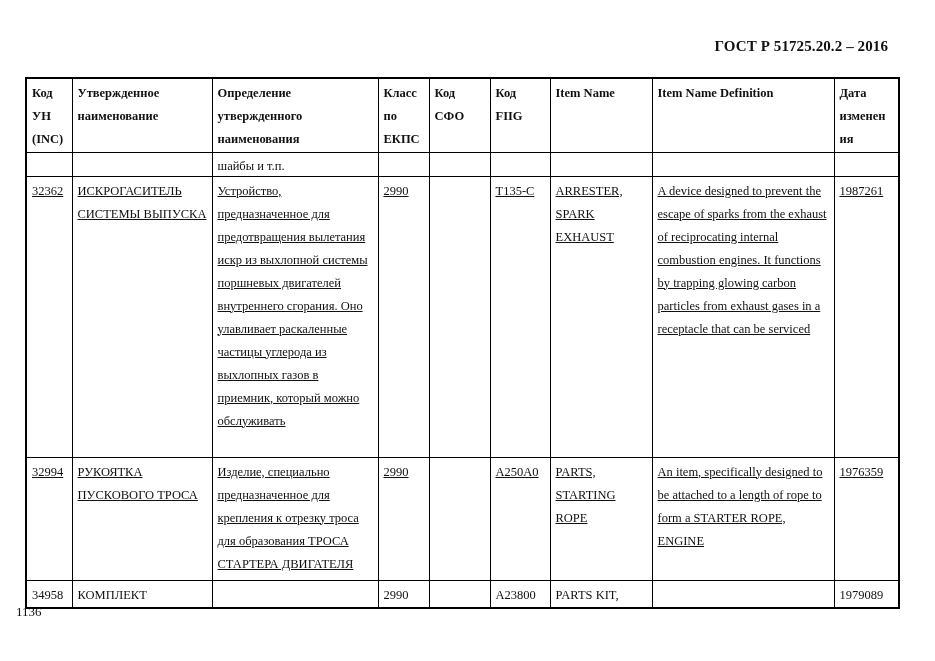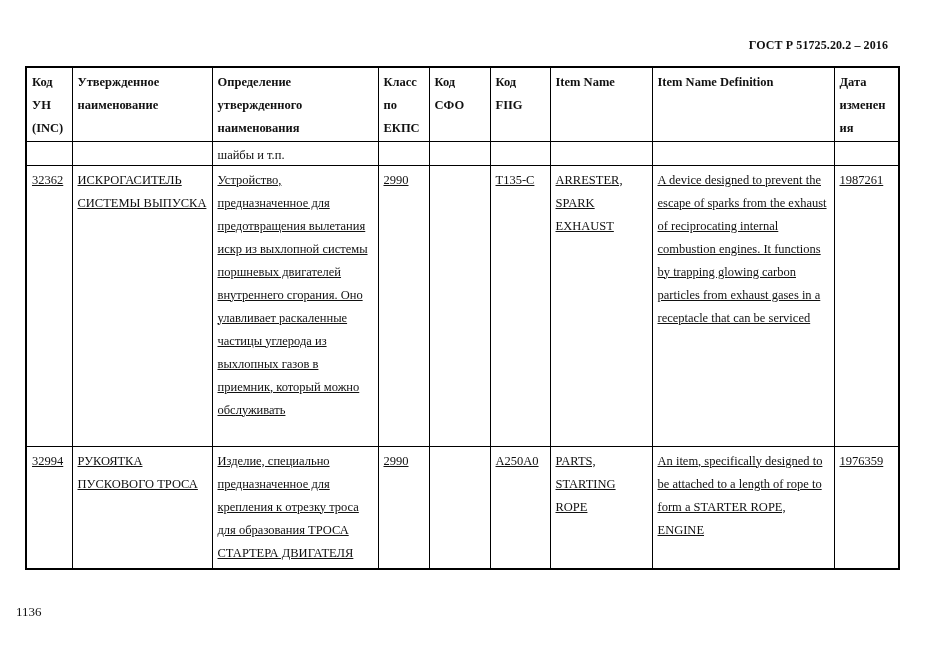--- a/index.html
+++ b/index.html
@@ -2,24 +2,24 @@
 <html><head>
 <meta charset="utf-8">
 <style>
   html, body { margin: 0; padding: 0; }
   body {
     width: 935px; height: 661px; background: #ffffff; position: relative; overflow: hidden;
     font-family: "Liberation Serif", "DejaVu Serif", serif; color: #111;
   }
   .doc-header {
     position: absolute; top: 38px; right: 47px;
-    font-size: 12px; font-weight: bold; letter-spacing: 0.1px;
+    font-size: 15px; font-weight: bold; letter-spacing: 0.1px;
   }
   table.gost {
-    position: absolute; left: 25px; top: 66px;
+    position: absolute; left: 25px; top: 77px;
     border-collapse: collapse; table-layout: fixed;
     width: 873px;
     font-size: 12.5px;
   }
   table.gost td, table.gost th {
     border: 1.5px solid #000;
     vertical-align: top;
     padding: 3px 5px 0 5px;
     line-height: 23px;
     text-align: left;
@@ -127,16 +127,27 @@
     <td>РУКОЯТКА ПУСКОВОГО ТРОСА</td>
     <td>Изделие, специально предназначенное для крепления к отрезку троса для образования ТРОСА СТАРТЕРА ДВИГАТЕЛЯ</td>
     <td>2990</td>
     <td></td>
     <td>A250A0</td>
     <td>PARTS, STARTING ROPE</td>
     <td>An item, specifically designed to be attached to a length of rope to form a STARTER ROPE, ENGINE</td>
     <td>1976359</td>
   </tr>
 
+  <tr class="r3 sep-top">
+    <td>34958</td>
+    <td>КОМПЛЕКТ</td>
+    <td></td>
+    <td>2990</td>
+    <td></td>
+    <td>A23800</td>
+    <td>PARTS KIT,</td>
+    <td></td>
+    <td>1979089</td>
+  </tr>
 </tbody>
   </table>
 
 <div class="page-number">1136</div>
 
 </body></html>

